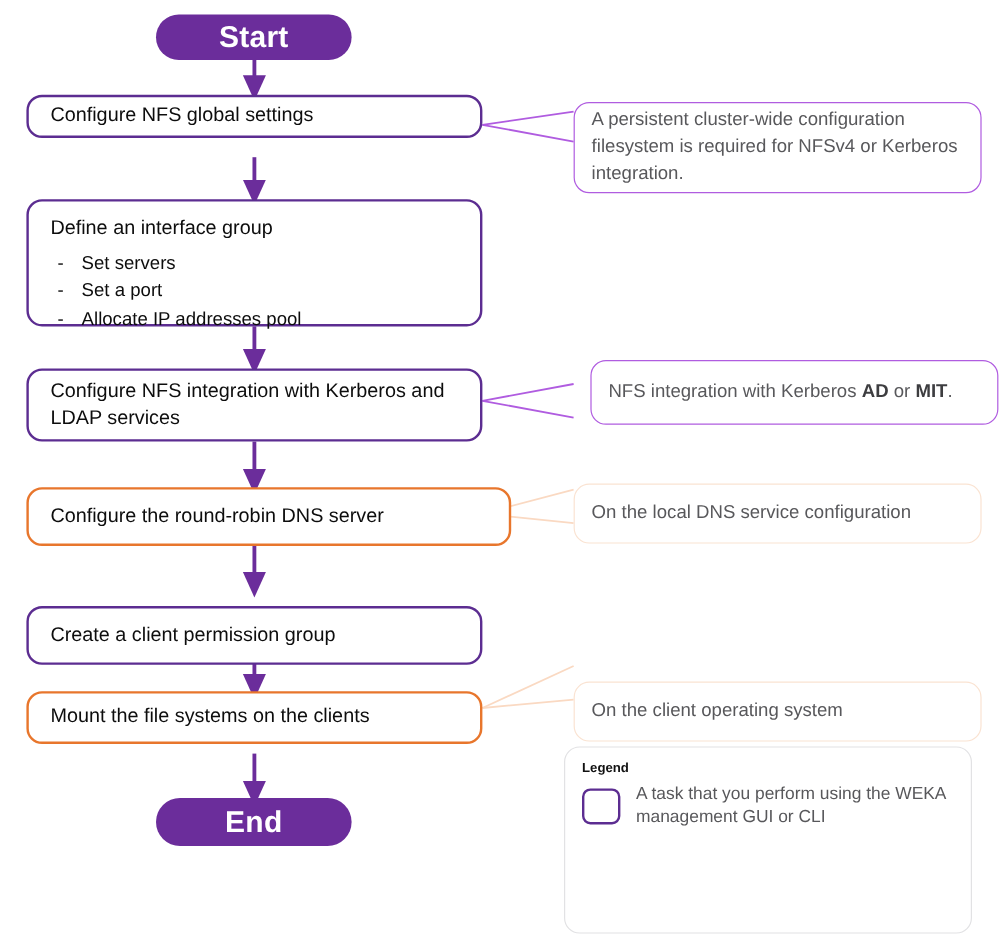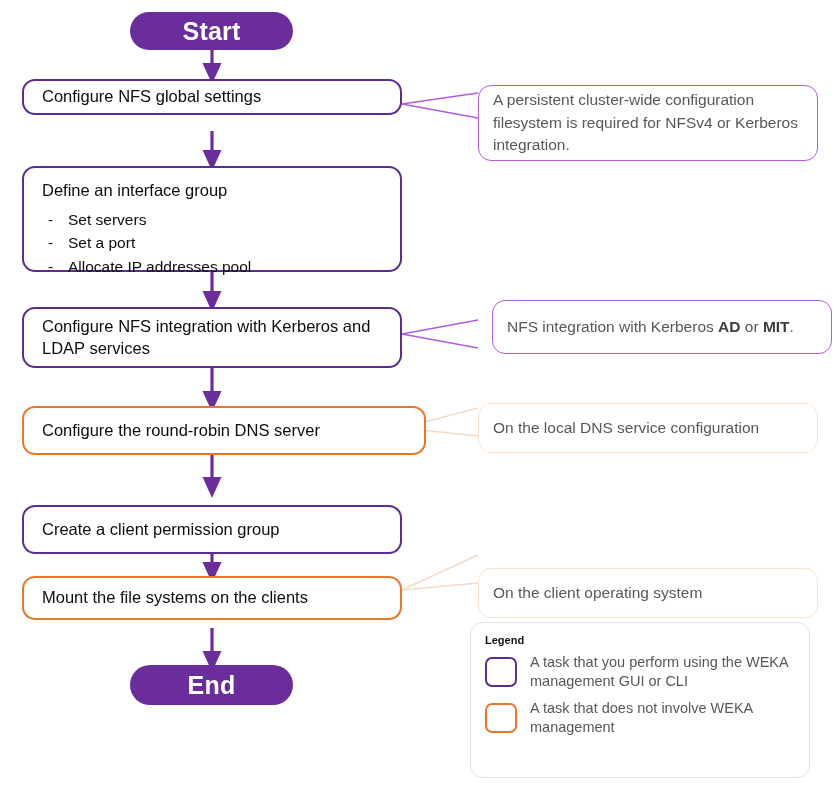--- a/index.html
+++ b/index.html
@@ -256,19 +256,15 @@
   </div>
 
   <div id="legend" style="left:470px; top:622px; width:340px; height:156px;">
     <div class="legend-title">Legend</div>
 
     <div class="legend-row">
       <div class="legend-swatch purple"></div>
       <div class="legend-label">A task that you perform using the WEKA management GUI or CLI</div>
     </div>
 
-    <div class="legend-row">
-      <div class="legend-swatch orange"></div>
-      <div class="legend-label">A task that does not involve WEKA management</div>
-    </div>
   </div>
 
 </div>
 
 </body></html>

